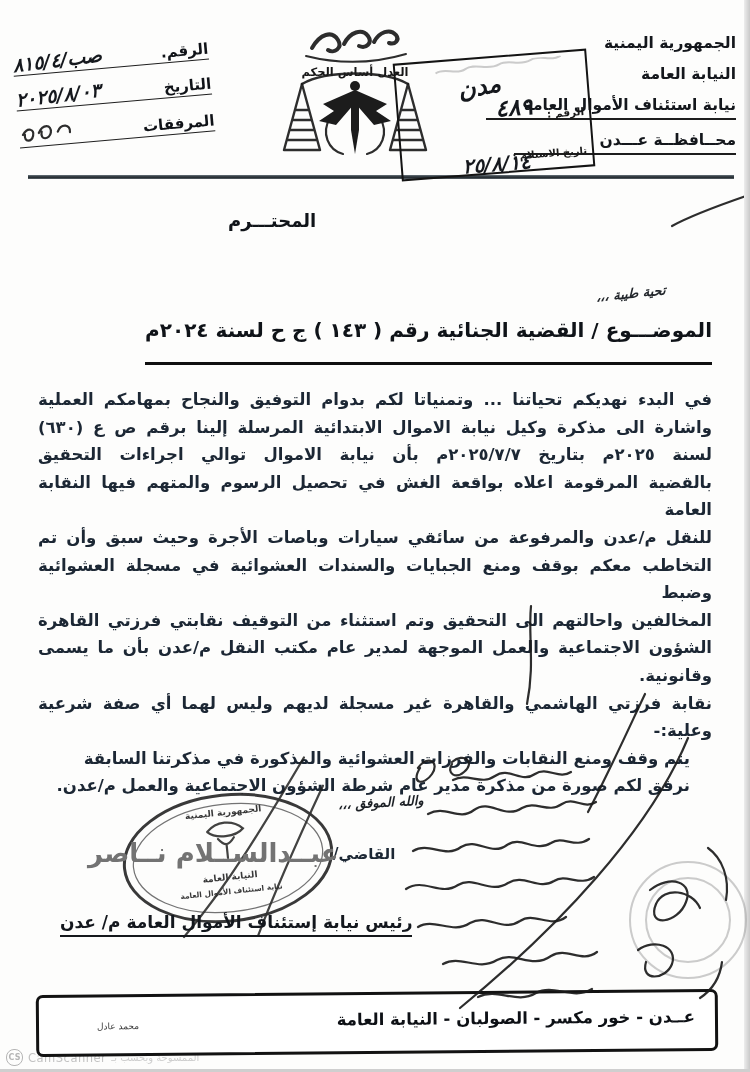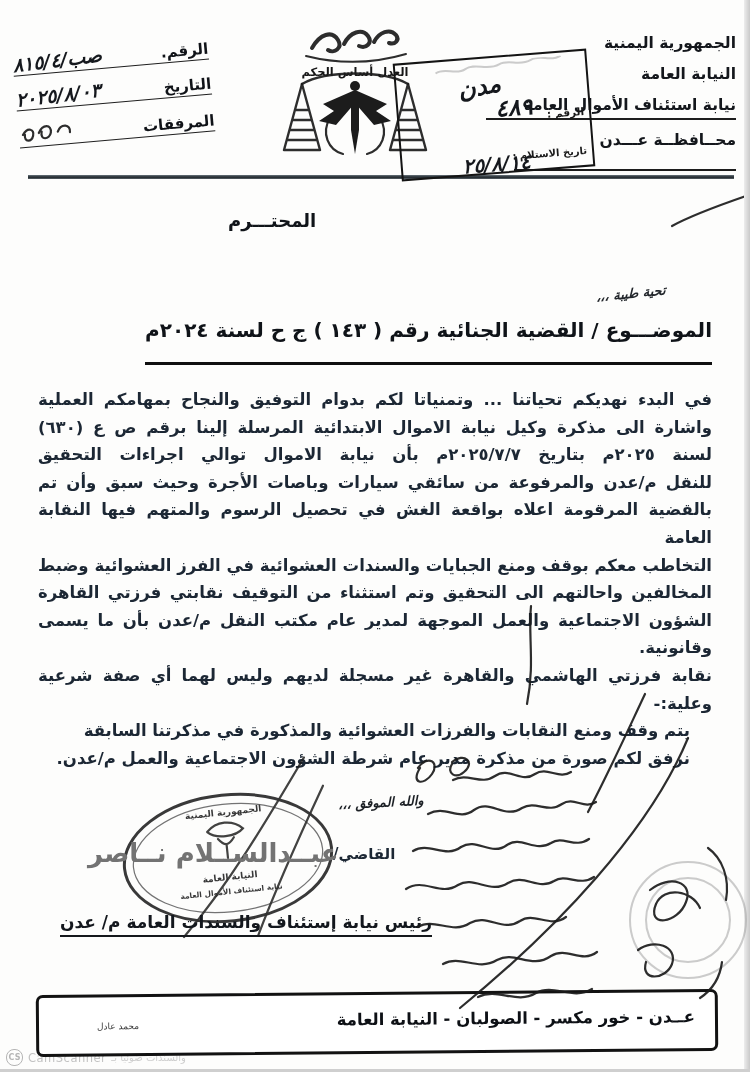--- a/index.html
+++ b/index.html
@@ -7,21 +7,21 @@
     position:relative;width:750px;height:1072px;margin:0 auto;
     background:#fdfdfc;overflow:hidden;
     font-family:"DejaVu Sans",sans-serif;color:#1c2734;direction:rtl;
   }
   .abs{position:absolute;}
   .hw{font-style:italic;font-weight:bold;color:#15181d;}
   
   .lh-right{top:32px;right:14px;width:256px;text-align:right;font-weight:bold;color:#14171c;}
   .lh-line{display:block;margin-bottom:9px;font-size:15.5px;line-height:22px;}
   .lh-underline span{display:inline-block;border-bottom:2px solid #1d1d1d;padding-bottom:2px;padding-left:38px;}
-  .lh-underline2 span{display:inline-block;border-bottom:2px solid #1d1d1d;padding-bottom:18px;padding-left:86px;}
+  .lh-underline2 span{display:inline-block;border-bottom:2px solid #1d1d1d;padding-bottom:2px;padding-left:86px;}
   
   .meta-left{top:44px;left:16px;width:196px;transform:rotate(-5deg);}
   .meta-row{display:flex;align-items:flex-end;justify-content:space-between;border-bottom:1.7px solid #1f1f1f;margin-bottom:11px;padding-bottom:1px;}
   .meta-row .lbl{font-size:15px;font-weight:bold;color:#101318;order:0;}
   .meta-row .val{font-size:19px;order:1;transform:rotate(-2deg);}
   
   .rstamp{top:56px;left:397px;width:190px;height:114px;border:2.5px solid #141414;transform:rotate(-4.5deg);z-index:5;}
   .rstamp .sm{position:absolute;font-size:10.5px;font-weight:bold;color:#1a1a1a;}
   .rstamp .big{position:absolute;font-size:23px;}
   
@@ -131,23 +131,23 @@
   <div class="abs honor">المحتـــرم</div>
 
   <div class="abs salut hw">تحية طيبة ،،،</div>
 
   <div class="abs subject">الموضـــوع / القضية الجنائية رقم ( ١٤٣ ) ج ح لسنة ٢٠٢٤م</div>
 
   <div class="abs body">
     <div class="bline">في البدء نهديكم تحياتنا ... وتمنياتا لكم بدوام التوفيق والنجاح بمهامكم العملية</div>
     <div class="bline">واشارة الى مذكرة وكيل نيابة الاموال الابتدائية المرسلة إلينا برقم ص ع (٦٣٠)</div>
     <div class="bline">لسنة ٢٠٢٥م بتاريخ ٢٠٢٥/٧/٧م بأن نيابة الاموال توالي اجراءات التحقيق</div>
+    <div class="bline">بالقضية المرقومة اعلاه بواقعة الغش في تحصيل الرسوم والمتهم فيها النقابة العامة</div>
     <div class="bline">للنقل م/عدن والمرفوعة من سائقي سيارات وباصات الأجرة وحيث سبق وأن تم</div>
-    <div class="bline">بالقضية المرقومة اعلاه بواقعة الغش في تحصيل الرسوم والمتهم فيها النقابة العامة</div>
-    <div class="bline">التخاطب معكم بوقف ومنع الجبايات والسندات العشوائية في الفرز العشوائية وضبط</div>
+    <div class="bline">التخاطب معكم بوقف ومنع الجبايات والسندات العشوائية في مسجلة العشوائية وضبط</div>
     <div class="bline">المخالفين واحالتهم الى التحقيق وتم استثناء من التوقيف نقابتي فرزتي القاهرة</div>
     <div class="bline">الشؤون الاجتماعية والعمل الموجهة لمدير عام مكتب النقل م/عدن بأن ما يسمى</div>
     <div class="bline short">وقانونية.</div>
     <div class="bline">نقابة فرزتي الهاشمي والقاهرة غير مسجلة لديهم وليس لهما أي صفة شرعية</div>
     <div class="res-head">وعلية:-</div>
     <div class="res-line">يتم وقف ومنع النقابات والفرزات العشوائية والمذكورة في مذكرتنا السابقة</div>
     <div class="res-line">نرفق لكم صورة من مذكرة مدير عام شرطة الشؤون الاجتماعية والعمل م/عدن.</div>
   </div>
 
   <div class="abs closing hw">والله الموفق ،،،</div>
@@ -163,21 +163,21 @@
       <g>
         <path class="ink" d="M92,42 c10,-10 26,-10 36,0 c-8,8 -28,8 -36,0 m10,8 c6,8 10,8 16,0 m-8,6 l0,14"></path>
       </g>
       <text x="110" y="92" text-anchor="middle" font-size="9" font-weight="bold" fill="#242424">النيابة العامة</text>
       <text x="110" y="106" text-anchor="middle" font-size="7.5" font-weight="bold" fill="#242424">نيابة استئناف الأموال العامة</text>
       <path class="ink" d="M196,-22 C150,40 108,96 58,144"></path>
       <path class="ink" d="M212,8 C182,58 152,110 132,150"></path>
     </svg>
   </div>
 
-  <div class="abs sig-title">رئيس نيابة إستئناف والسندات العامة م/ عدن</div>
+  <div class="abs sig-title">رئيس نيابة إستئناف الأموال العامة م/ عدن</div>
 
   <svg class="abs" style="top:598px;left:358px;z-index:7;" width="392" height="434" viewBox="0 0 392 434">
     <path class="ink" d="M173,8 C170,38 177,66 169,106"></path>
     <path class="ink" d="M330,140 C292,232 200,330 102,410"></path>
     <path class="ink" d="M287,96 C270,132 252,172 230,214"></path>
     <path class="ink" d="M60,170 c10,-14 22,-6 14,6 c-8,12 -22,10 -12,-6 m32,-6 c12,-10 24,0 12,10 c-8,7 -18,2 -12,-8"></path>
     <path class="ink" d="M95,182 c15,-8 28,6 42,-4 c14,-10 26,8 40,-2 c12,-8 24,6 36,-2"></path>
     <path class="ink" d="M70,216 c18,-10 30,8 46,-4 c16,-12 30,10 48,-2 c14,-8 26,6 40,-4 c12,-8 22,6 34,-2"></path>
     <path class="ink" d="M55,253 c16,-10 32,8 48,-4 c16,-10 30,10 46,-2 c14,-10 28,8 44,-2 c12,-8 24,6 38,-4"></path>
     <path class="ink" d="M48,291 c18,-12 34,8 52,-4 c16,-10 32,10 50,-2 c16,-10 30,8 46,-2 c12,-8 26,6 40,-4"></path>
@@ -191,19 +191,19 @@
   </svg>
 
   <div class="abs footer-box">
     <span class="footer-addr">عــدن - خور مكسر - الصولبان - النيابة العامة</span>
     <span class="footer-note">محمد عادل</span>
   </div>
 
   <div class="abs wm">
     <span class="cs-box">CS</span>
     <span class="wm-brand">CamScanner</span>
-    <span class="wm-ar">والسندات ضوئيا بـ</span>
+    <span class="wm-ar">الممسوحة وبحسب بـ</span>
   </div>
 
   <div class="abs edge-right"></div>
   <div class="abs edge-bottom"></div>
 
 </div>
 
 </body></html>

